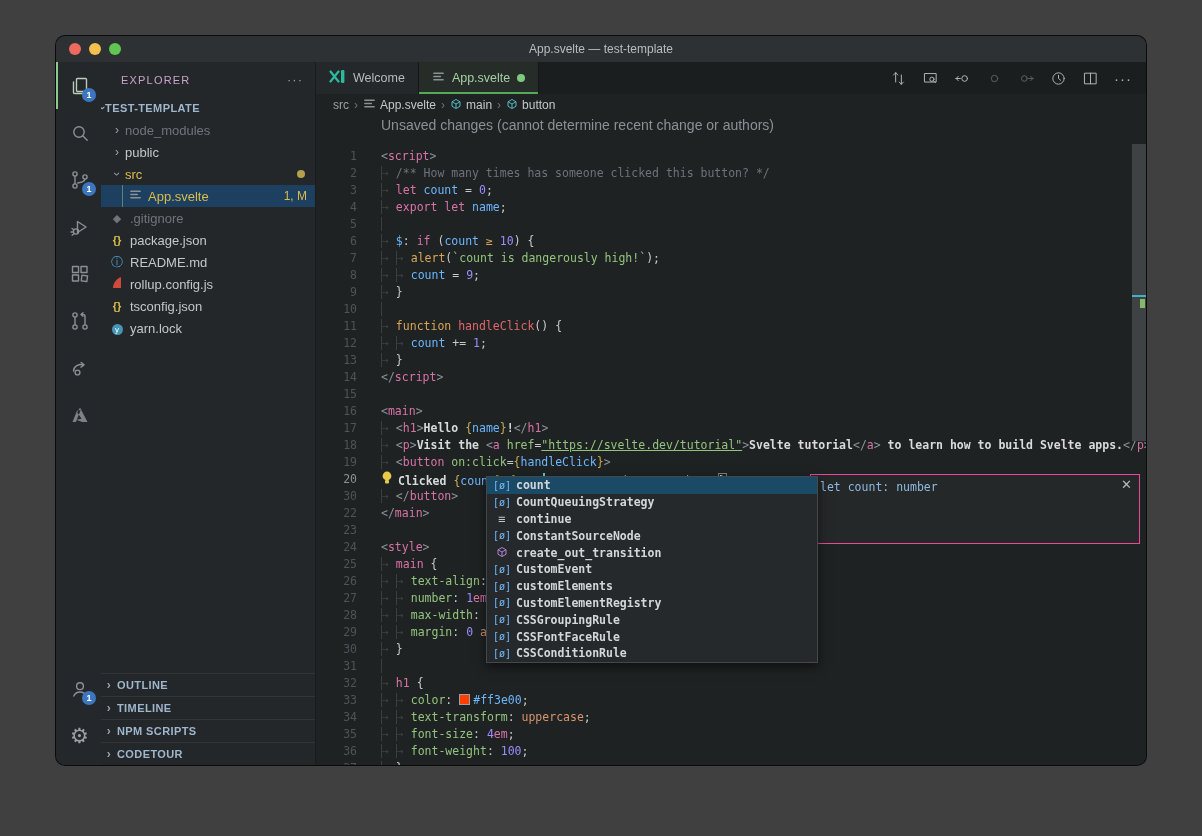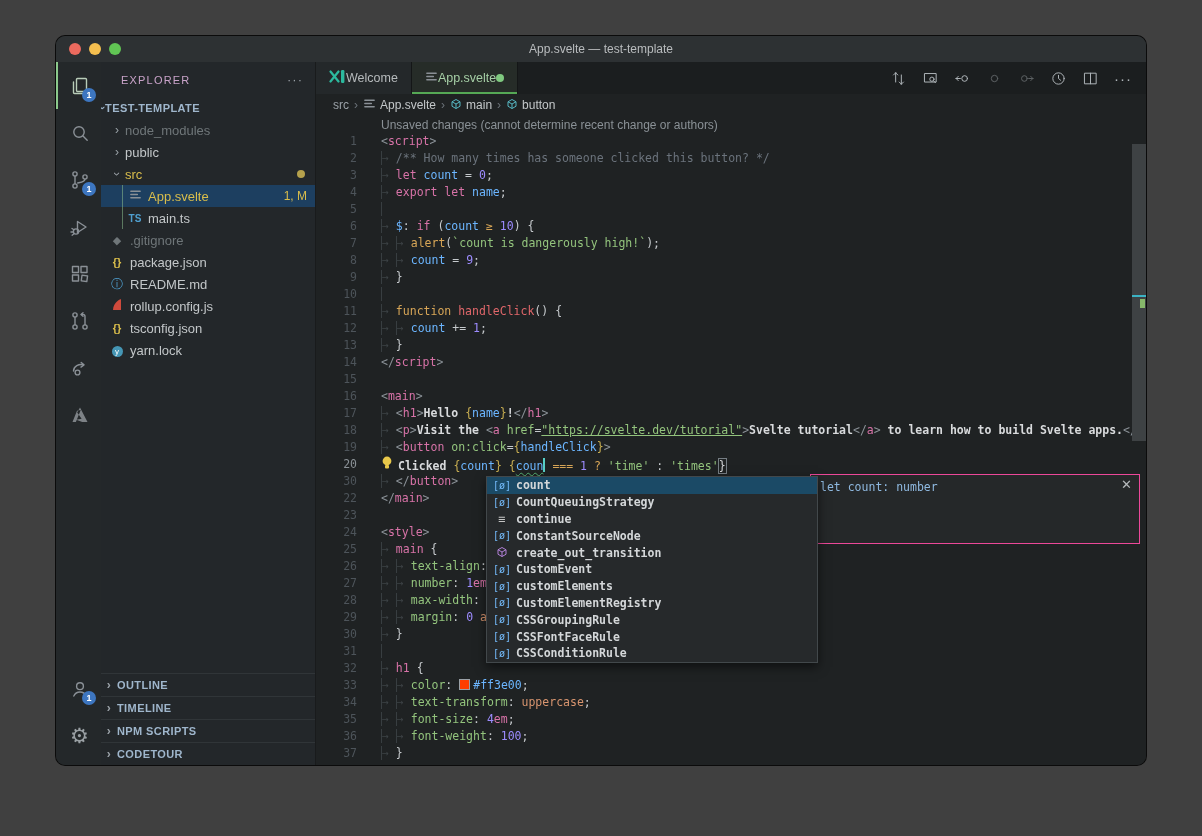--- a/index.html
+++ b/index.html
@@ -38,35 +38,35 @@
   .dot{width:8px;height:8px;border-radius:50%;background:#b5a14c;margin-left:auto;margin-right:10px;flex:none;}
   .tbadge{margin-left:auto;margin-right:8px;color:#d9bd4b;font-size:12px;flex:none;}
   .guide{position:absolute;left:21px;top:0;bottom:0;width:1px;background:rgba(140,190,140,.55);}
   .sections{flex:none;}
   .section{height:22px;border-top:1px solid #303538;display:flex;align-items:center;font-weight:700;font-size:11px;
            color:#9fb6cc;letter-spacing:.4px;cursor:pointer;}
   .section .chev{width:16px;text-align:center;color:#9aa1a7;font-size:12px;}
   
   .editor{flex:1;display:flex;flex-direction:column;background:#1f2223;position:relative;min-width:0;}
   .tabbar{height:32px;background:#1b1e1f;display:flex;align-items:stretch;flex:none;}
-  .tab{display:flex;align-items:center;padding:0 13px;font-size:12.5px;background:#24282a;color:#b6babc;
+  .tab{display:flex;align-items:center;gap:7px;padding:0 13px;font-size:12.5px;background:#24282a;color:#b6babc;
        border-right:1px solid #141617;cursor:pointer;}
   .tab.active{background:#262c28;color:#a5cfa5;box-shadow:inset 0 -2px 0 #55a855;}
   .dirty-dot{width:8px;height:8px;border-radius:50%;background:#7fc97f;}
   .toolbar{margin-left:auto;display:flex;align-items:center;gap:15px;padding-right:14px;color:#aeb4b8;}
   .toolbar .tbi{cursor:pointer;display:flex;align-items:center;}
   .tbi.dim2{opacity:.45;}
   .more-glyph{font-size:15px;letter-spacing:1px;line-height:1;}
   .breadcrumb{height:22px;display:flex;align-items:center;font-size:12px;color:#9aa1a7;padding-left:17px;gap:5px;flex:none;}
   .bc-item{display:flex;align-items:center;gap:4px;cursor:pointer;}
   .bc-sep{color:#6b7278;}
   .bc-light{color:#c3c7c9;}
   
   .code{position:relative;flex:1;font-family:"DejaVu Sans Mono",monospace;font-size:11.5px;line-height:17px;overflow:hidden;}
-  .codelens{margin:2px 0 1px 65px;font-size:12px;line-height:14px;color:#8a9196;font-family:"Liberation Sans",sans-serif;}
+  .codelens{margin:2px 0 16px 65px;font-size:14px;line-height:14px;color:#8a9196;font-family:"Liberation Sans",sans-serif;}
   .cline{display:flex;height:17px;}
   .lnum{width:41px;text-align:right;color:#4d545a;flex:none;user-select:none;}
   .lnum.cur{color:#8a9196;}
   .lcontent{padding-left:24px;white-space:pre;}
   
   .tok-tag{color:#d873a8;} .tok-pun{color:#8b9298;} .tok-kw{color:#d873a8;} .tok-var{color:#6cb6ff;}
   .tok-num{color:#9d8cff;} .tok-str{color:#93c47d;} .tok-fn{color:#d8a657;} .tok-fname{color:#e0676a;}
   .tok-cmt{color:#6b737c;} .tok-op{color:#c6cacd;} .tok-txtb{color:#d8dadc;font-weight:700;}
   .tok-brace{color:#c8ae52;} .tok-attr{color:#93c47d;}
   .tok-strlink{color:#93c47d;text-decoration:underline;}
@@ -231,25 +231,20 @@
               <span class="lbl modified">src</span>
               <span class="dot"></span>
             </div>
             <div class="trow selected" style="padding-left: 26px;">
               <div class="guide"></div>
               <span class="ficon"><svg width="13" height="13" viewBox="0 0 14 14">
                   <path d="M2 3.5h10M2 7h7M2 10.5h10" stroke="#8a9096" stroke-width="1.6" stroke-linecap="round"></path>
                 </svg></span>
               <span class="lbl modified">App.svelte</span>
               <span class="tbadge">1, M</span>
-            </div>
-            <div class="trow" style="padding-left: 26px;">
-              <div class="guide"></div>
-              <span class="ficon"><span style="color:#4f9fcf;font-weight:700;font-size:10px;">TS</span></span>
-              <span class="lbl ">main.ts</span>
             </div>
             <div class="trow" style="padding-left: 8px;">
               <span class="ficon"><span style="color:#6f7679;font-size:11px;">◆</span></span>
               <span class="lbl dim">.gitignore</span>
             </div>
             <div class="trow" style="padding-left: 8px;">
               <span class="ficon"><span style="color:#d9bd4b;font-weight:700;font-size:11px;">{}</span></span>
               <span class="lbl ">package.json</span>
             </div>
             <div class="trow" style="padding-left: 8px;">

